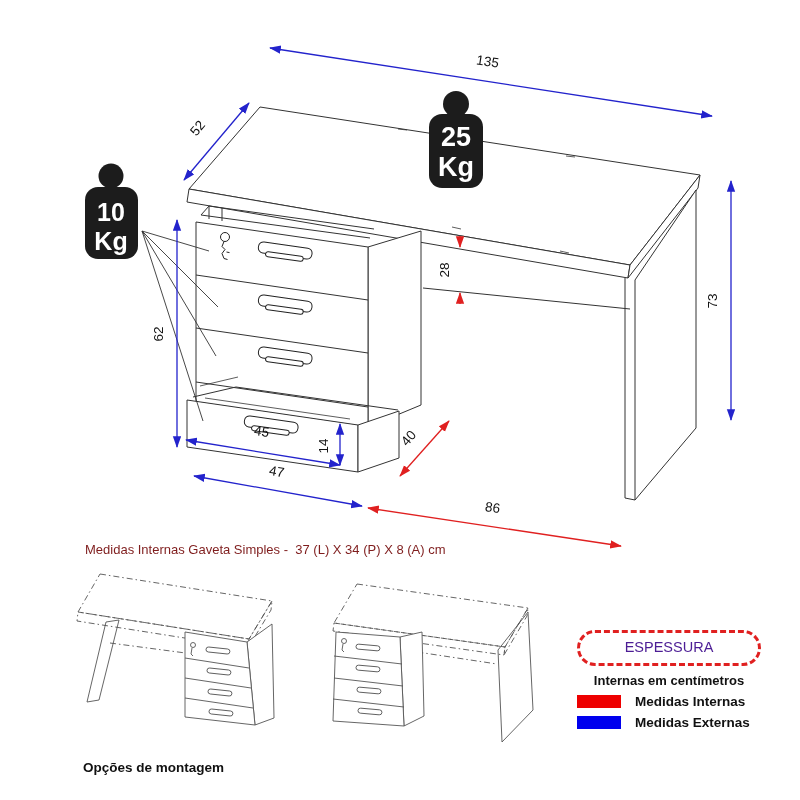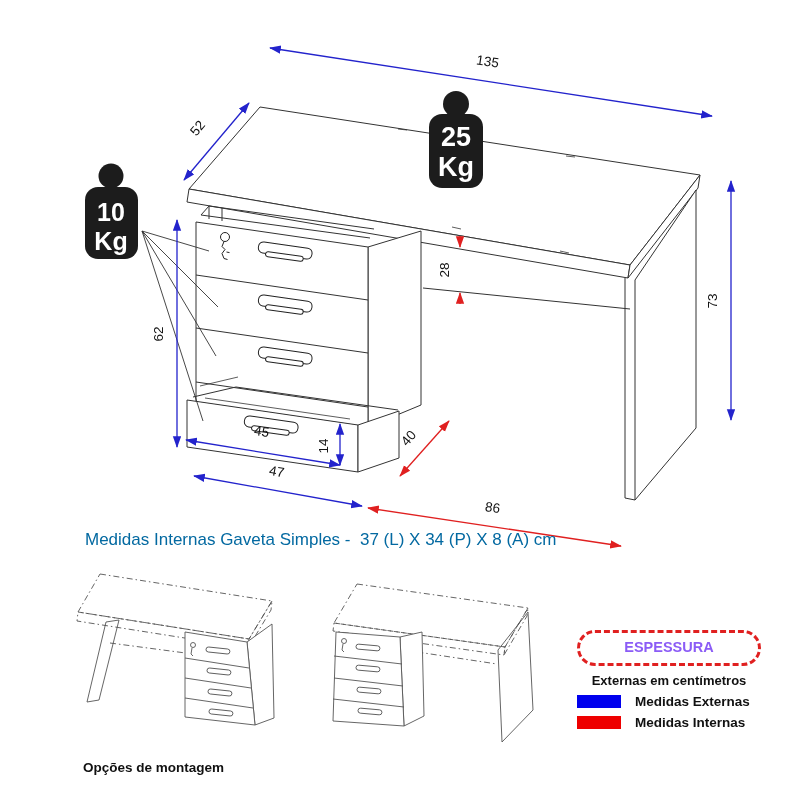--- a/index.html
+++ b/index.html
@@ -1,23 +1,23 @@
 <!DOCTYPE html>
 <html><head>
 <meta charset="utf-8">
 <style>
   html,body{margin:0;padding:0;background:#fff;}
   #stage{position:relative;width:800px;height:800px;background:#fff;overflow:hidden;
          font-family:"Liberation Sans",sans-serif;color:#111;}
   #art{position:absolute;left:0;top:0;}
-  .caption1{position:absolute;left:85px;top:530px;font-size:17px;white-space:pre;color:#0369a1;}
+  .caption1{position:absolute;left:85px;top:542px;font-size:13px;white-space:pre;color:#7f1d1d;}
   .caption2{position:absolute;left:83px;top:760px;font-size:13.5px;font-weight:bold;color:#111;}
   .legend{position:absolute;left:577px;top:630px;width:184px;}
   .thickness-box{border:3px dashed #e02020;border-radius:28px;padding:5px 8px 7px 8px;
-                 text-align:center;font-size:14.5px;font-weight:bold;line-height:1.25;color:#8b5cf6;}
+                 text-align:center;font-size:14.5px;font-weight:normal;line-height:1.25;color:#4c1d95;}
   .units-note{margin-top:7px;text-align:center;font-size:13px;font-weight:bold;color:#111;}
   .legend-row{display:flex;align-items:center;margin-top:6px;}
   .legend-row .swatch{width:44px;height:13px;margin-right:14px;flex:0 0 auto;}
   .swatch.red{background:#ee0000;}
   .swatch.blue{background:#0000ee;}
   .legend-row .lab{font-size:13.5px;font-weight:bold;color:#111;}
   .dimlab{font-size:13.5px;fill:#111;}
   .wtxt{fill:#fff;font-weight:bold;text-anchor:middle;}
 </style>
 </head>
@@ -226,24 +226,24 @@
 </svg>
 
 <div class="caption1">Medidas Internas Gaveta Simples -  37 (L) X 34 (P) X 8 (A) cm</div>
 
 <div class="caption2">Opções de montagem</div>
 
 <div class="legend">
   <div class="thickness-box">
     <div>ESPESSURA</div>
   </div>
-  <div class="units-note">Externas em centímetros</div>
+  <div class="units-note">Internas em centímetros</div>
+  <div class="legend-row">
+    <span class="swatch red"></span>
+    <span class="lab">Medidas Internas</span>
+  </div>
   <div class="legend-row">
     <span class="swatch blue"></span>
     <span class="lab">Medidas Externas</span>
   </div>
-  <div class="legend-row">
-    <span class="swatch red"></span>
-    <span class="lab">Medidas Internas</span>
-  </div>
 </div>
 
 </div>
 
 </body></html>

